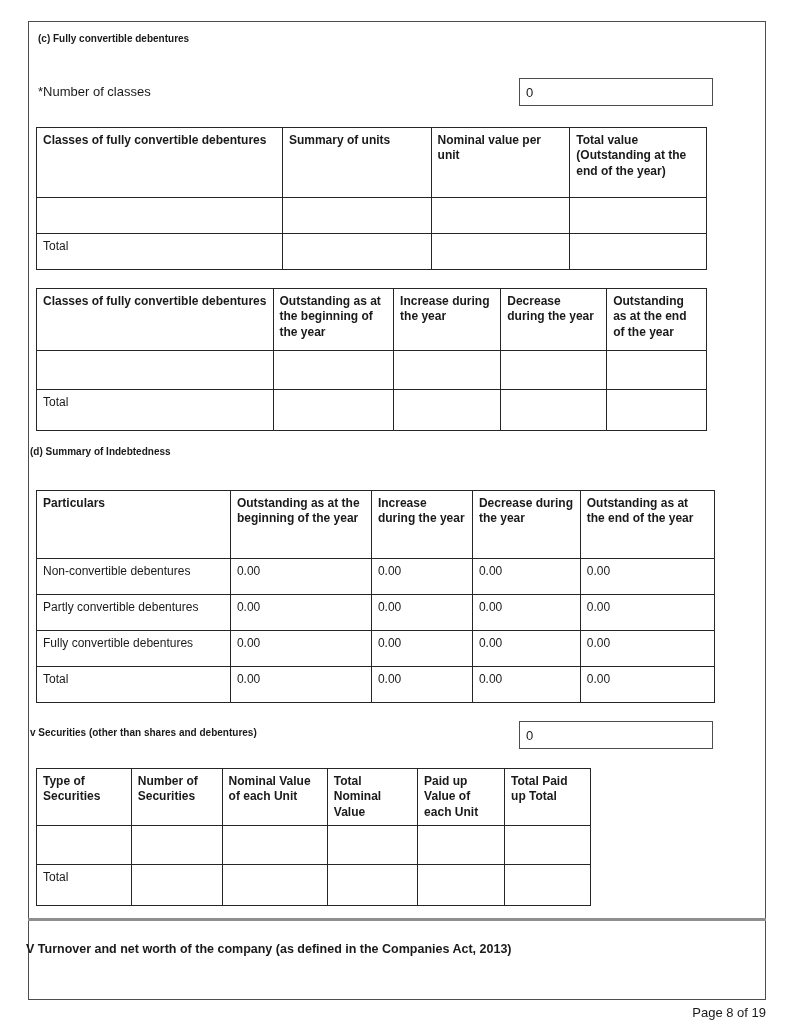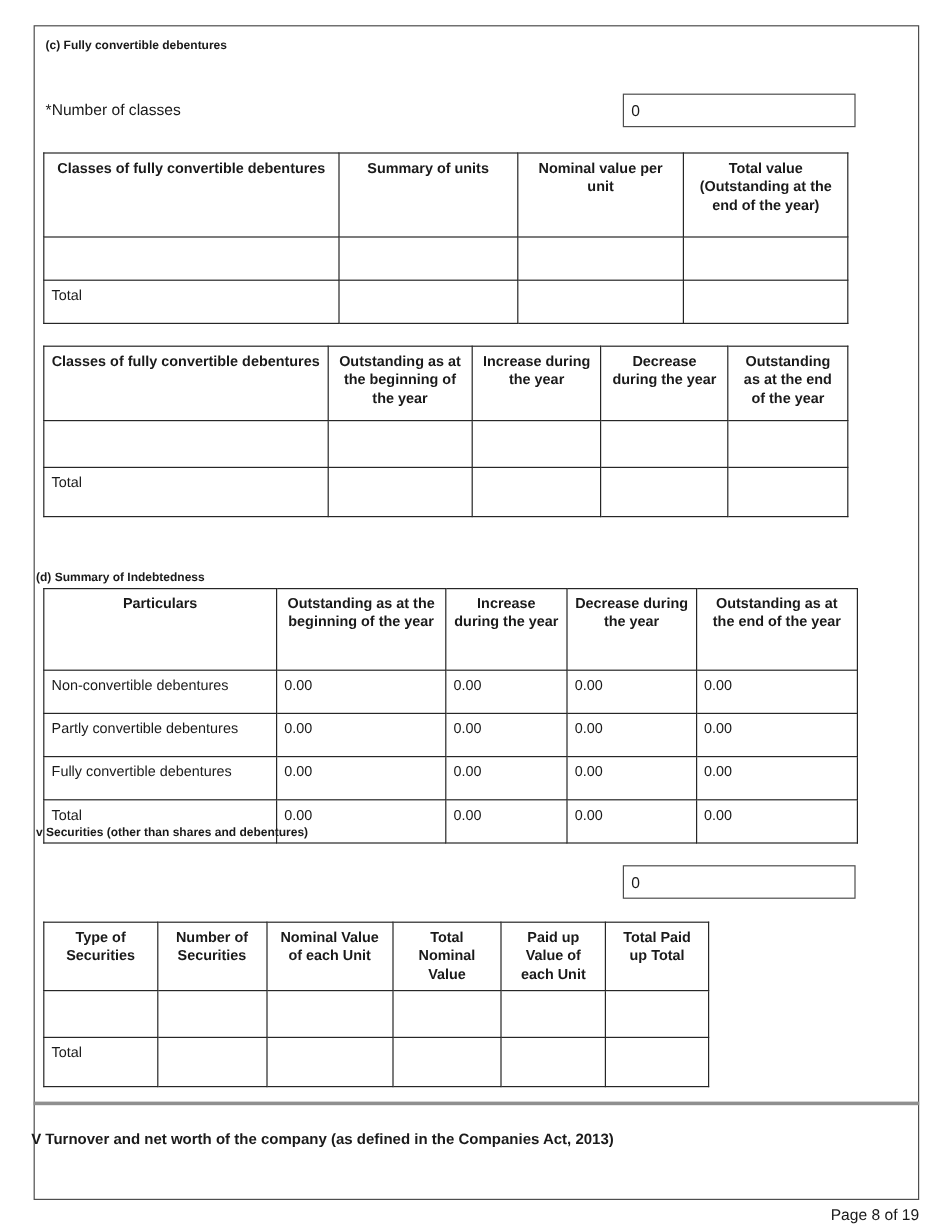--- a/index.html
+++ b/index.html
@@ -52,21 +52,21 @@
   .doc th, .doc td {
     border: 1.5px solid #262626;
     vertical-align: top;
     padding: 5px 6px;
     font-size: 12px;
     line-height: 1.28;
     text-align: left;
     font-weight: normal;
     overflow: hidden;
   }
-  .doc th { font-weight: bold; text-align: center; }
+  .doc th { font-weight: bold; }
   .nowrap { white-space: nowrap; }
   .b { font-weight: bold; }
   .val { text-align: center; padding-top: 10px; }
   
   .t1 .hrow { height: 70px; } .t1 .row  { height: 36px; }
   .t2 .hrow { height: 62px; } .t2 .row1 { height: 39px; } .t2 .row2 { height: 41px; }
   .t3 .hrow { height: 68px; } .t3 .row  { height: 36px; }
   .t4 .hrow { height: 55px; } .t4 .row1 { height: 39px; } .t4 .row2 { height: 41px; }
   .divider {
     position: absolute;
@@ -149,21 +149,21 @@
     <tr class="row2">
       <td class="b">Total</td>
       <td></td>
       <td></td>
       <td></td>
       <td></td>
     </tr>
   </tbody>
     </table>
 
-  <div class="h" style="left:30px; top:476px;">(d) Summary of Indebtedness</div>
+  <div class="h" style="left:30px; top:446px;">(d) Summary of Indebtedness</div>
 
   <table class="doc t3" style="left:36px; top:490px; width:679px;">
     <colgroup>
       <col style="width:28.6%">
         <col style="width:20.8%">
         <col style="width:14.9%">
         <col style="width:15.9%">
         <col style="width:19.8%">
     </colgroup>
     <tbody>
@@ -198,21 +198,21 @@
     <tr class="row">
       <td class="b">Total</td>
       <td class="val">0.00</td>
       <td class="val">0.00</td>
       <td class="val">0.00</td>
       <td class="val">0.00</td>
     </tr>
   </tbody>
     </table>
 
-  <div class="h" style="left:30px; top:689px;">v Securities (other than shares and debentures)</div>
+  <div class="h" style="left:30px; top:727px;">v Securities (other than shares and debentures)</div>
   <input type="text" class="inp" style="left: 519px; top: 721px;" value="0">
 
   <table class="doc t4" style="left:36px; top:768px; width:555px;">
     <colgroup>
       <col style="width:17.1%">
         <col style="width:16.4%">
         <col style="width:19.0%">
         <col style="width:16.3%">
         <col style="width:15.7%">
         <col style="width:15.5%">

